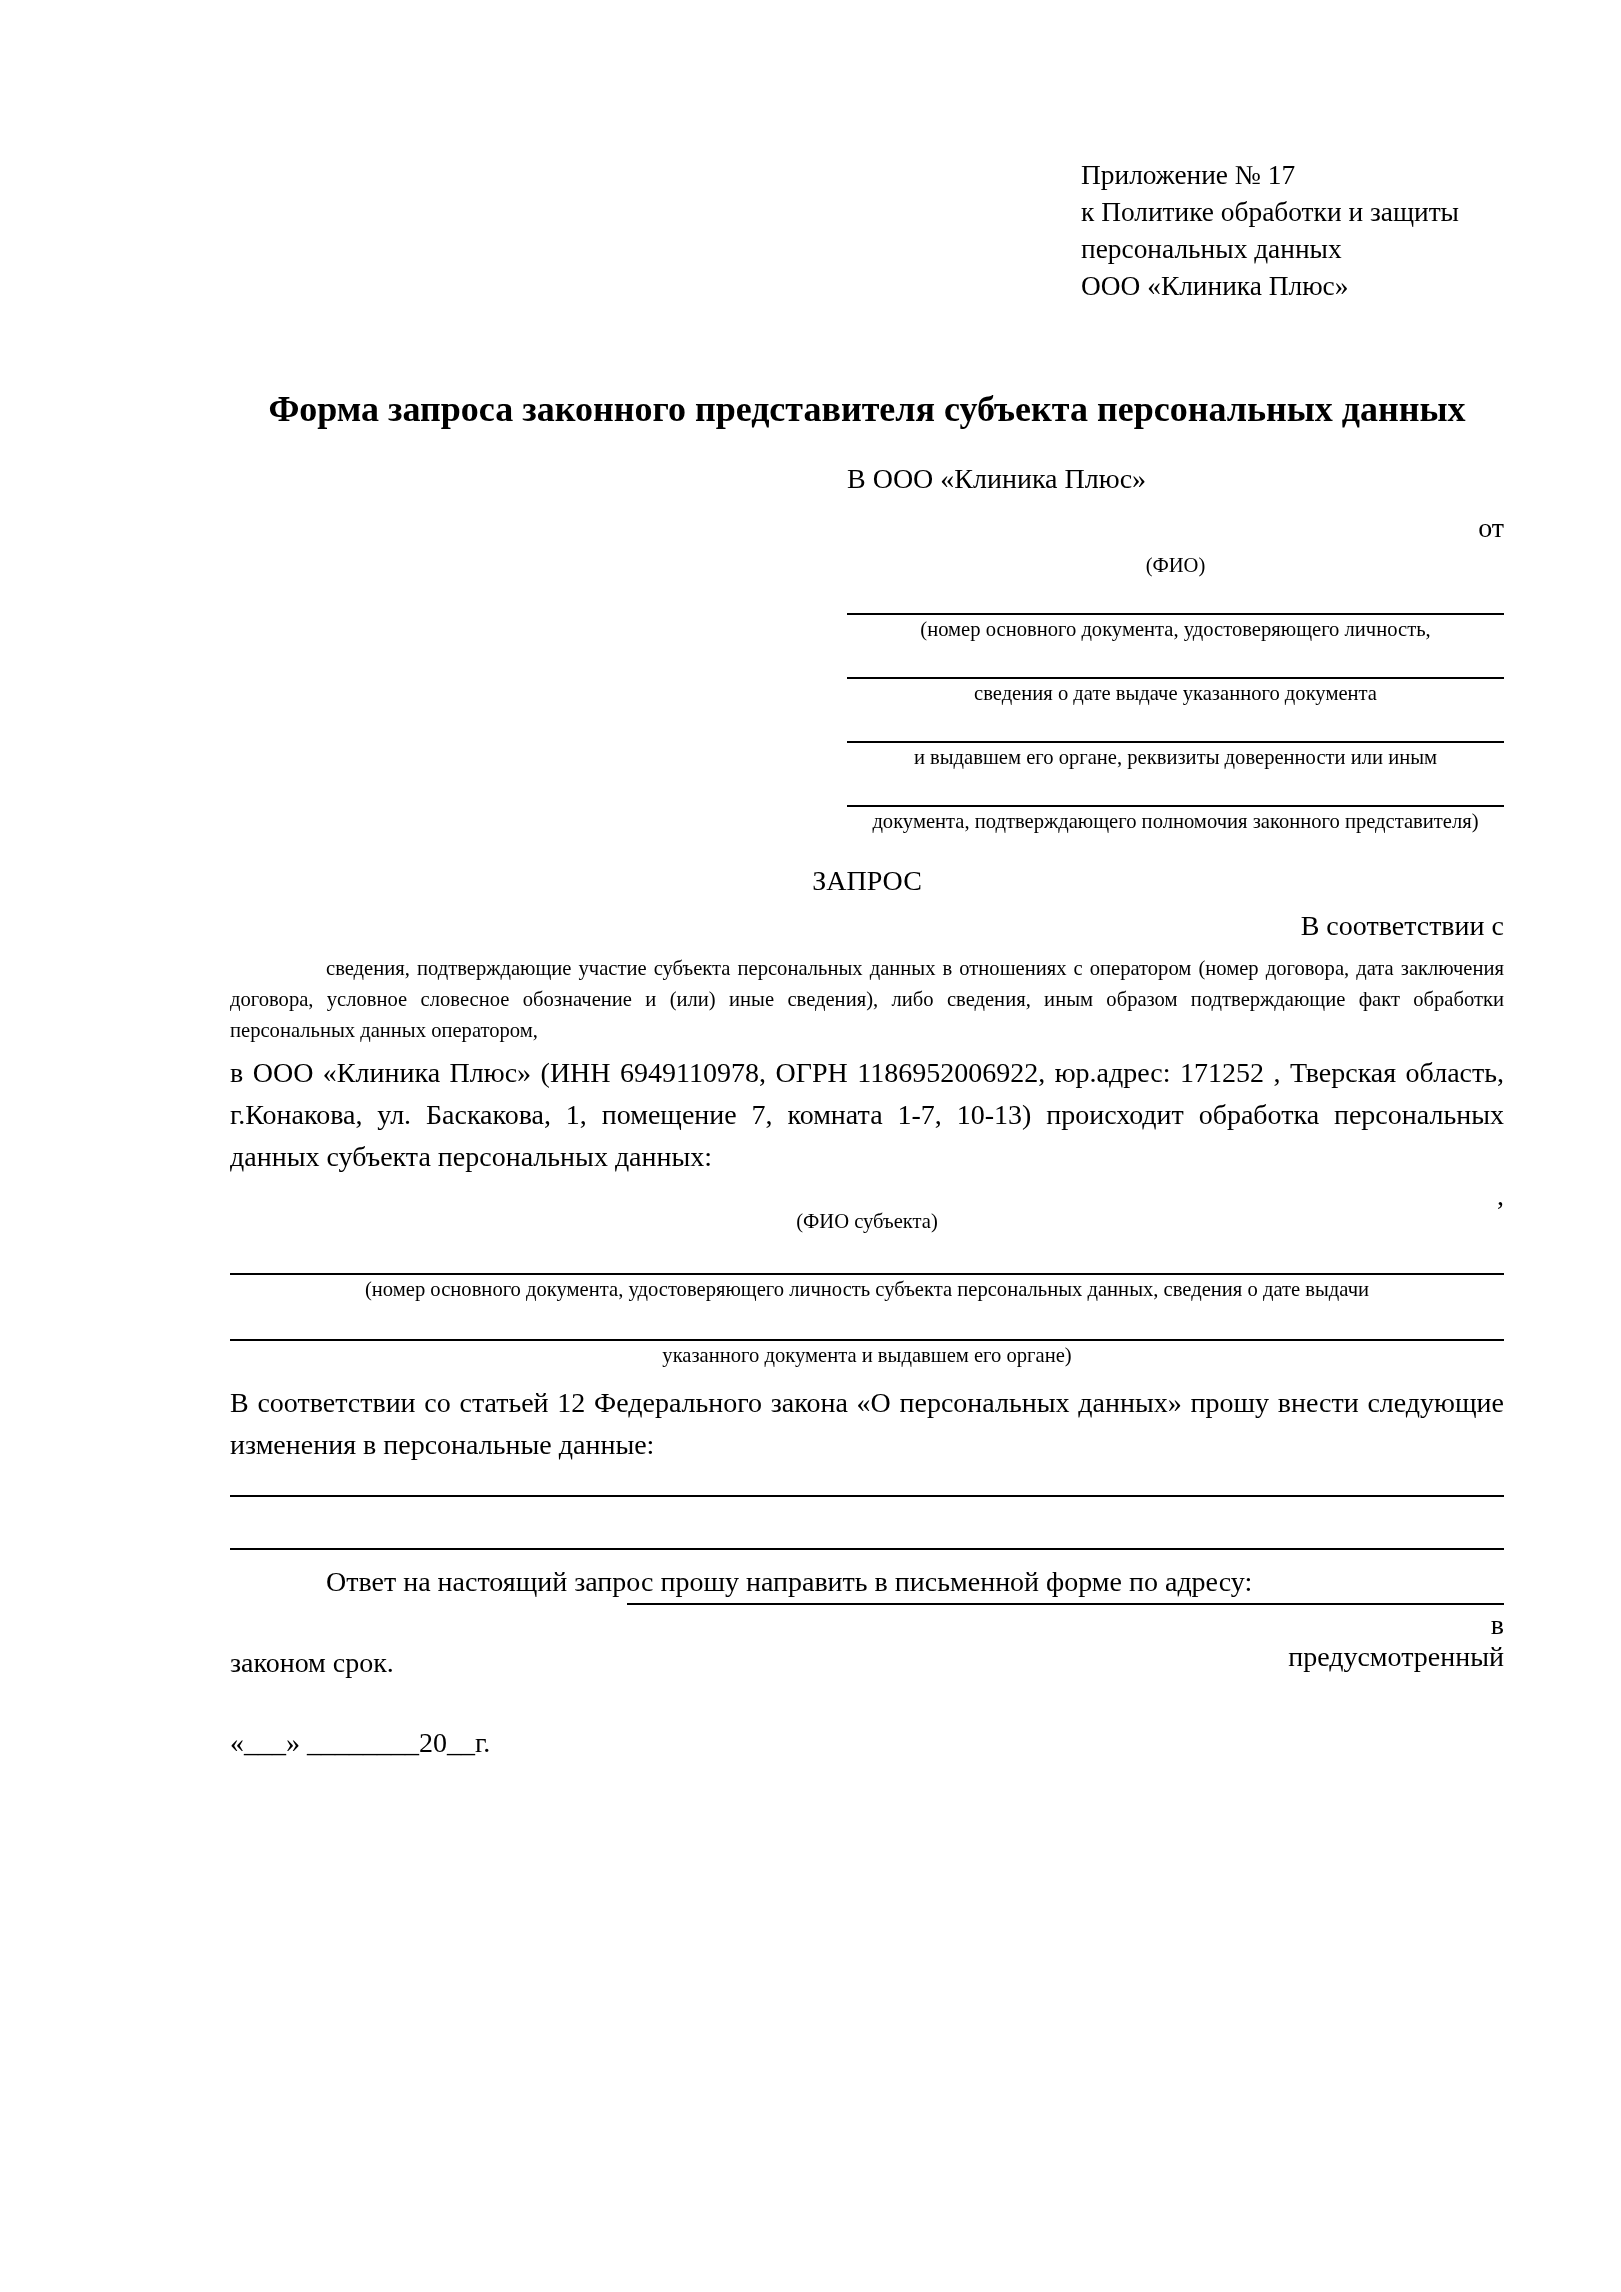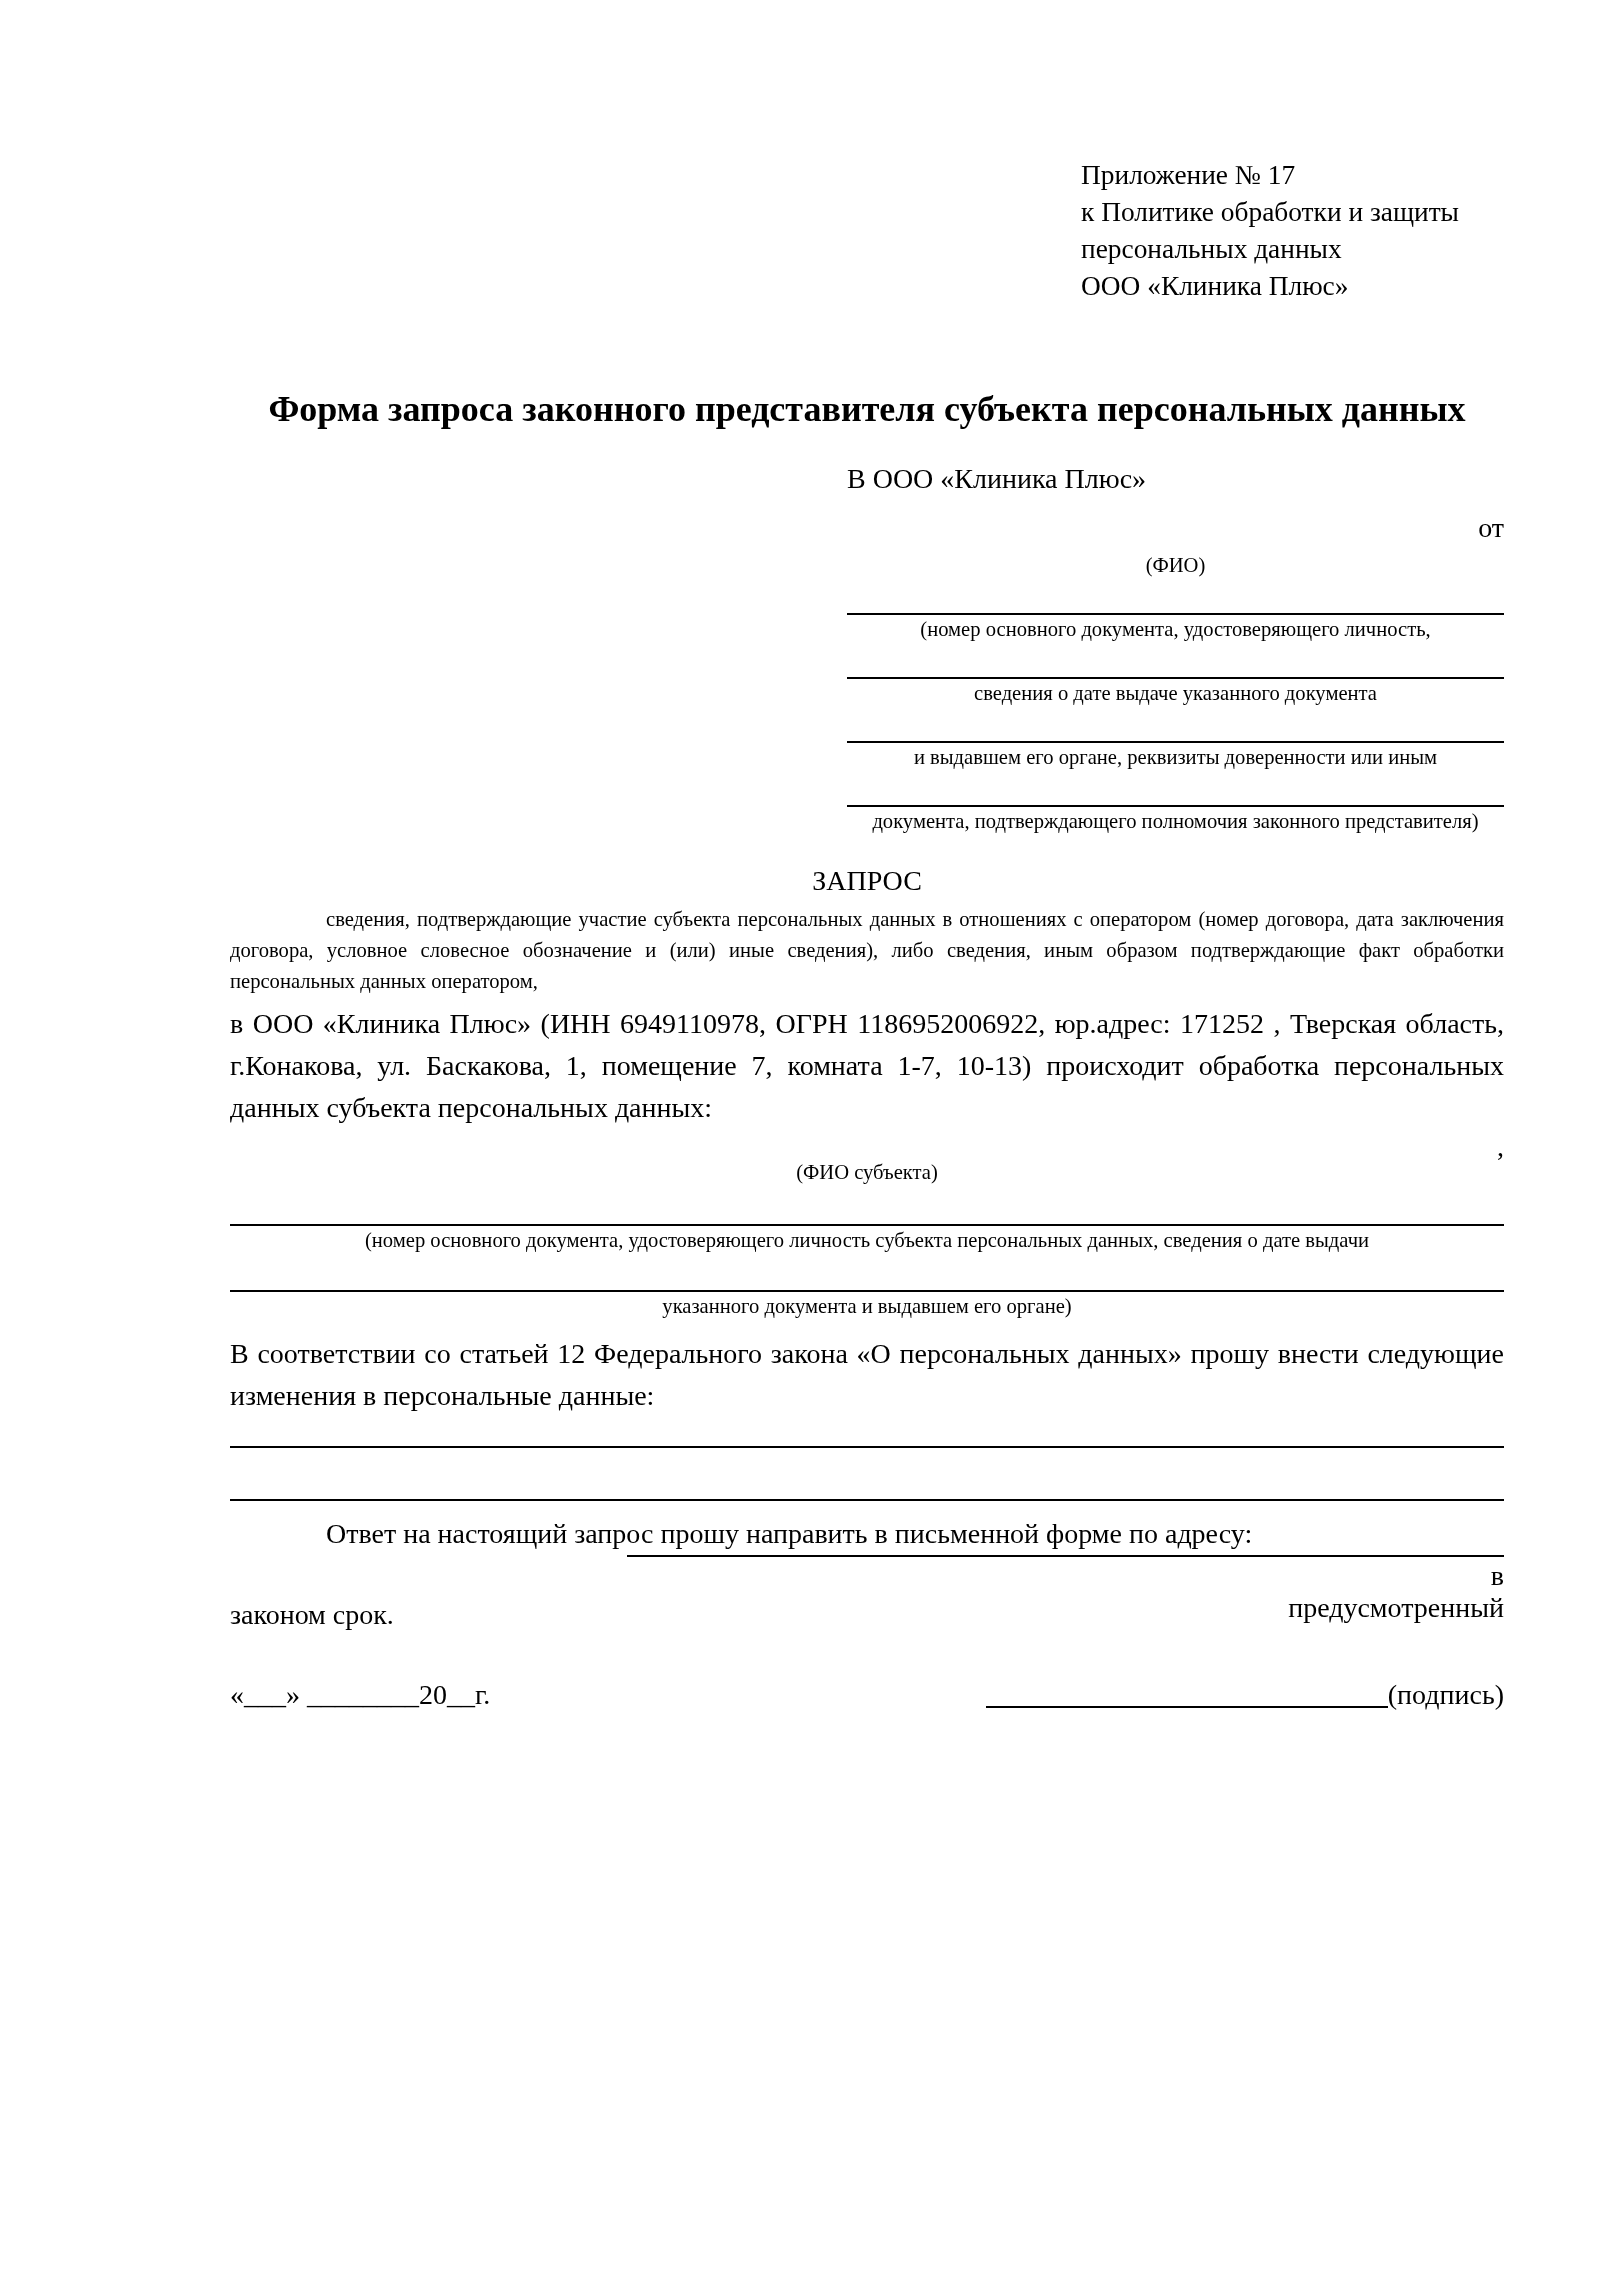--- a/index.html
+++ b/index.html
@@ -72,20 +72,24 @@
 
     <div class="blank b34"></div>
     <div class="cap">и выдавшем его органе, реквизиты доверенности или иным</div>
 
     <div class="blank b34"></div>
     <div class="cap">документа, подтверждающего полномочия законного представителя)</div>
   </div>
 
   <div class="zapros">ЗАПРОС</div>
 
+  <div class="row intro-row">
+    <span>В соответствии с</span>
+    <span class="line"></span>
+  </div>
 
   <div class="small-par">сведения, подтверждающие участие субъекта персональных данных в отношениях с оператором (номер договора, дата заключения договора, условное словесное обозначение и (или) иные сведения), либо сведения, иным образом подтверждающие факт обработки персональных данных оператором,</div>
 
   <div class="body-par">в ООО «Клиника Плюс» (ИНН 6949110978, ОГРН 1186952006922, юр.адрес: 171252 , Тверская область, г.Конакова, ул. Баскакова, 1, помещение 7, комната 1-7, 10-13) происходит обработка персональных данных субъекта персональных данных:</div>
 
   <div class="row comma-row">
     <span class="line"></span>
     <span>,</span>
   </div>
   <div class="cap">(ФИО субъекта)</div>
@@ -106,20 +110,16 @@
   <div class="row answer-row">
     <span class="addr-line"></span>
     <span>в</span>
     <span>предусмотренный</span>
   </div>
 
   <div class="body-par" style="margin-top:0;">законом срок.</div>
 
   <div class="footer-row">
     <span>«___» ________20__г.</span>
-    <span class="sig">
-      <span class="sig-line"></span>
-      <span>(подпись)</span>
-    </span>
   </div>
 
 </div>
 
 
 </body></html>

